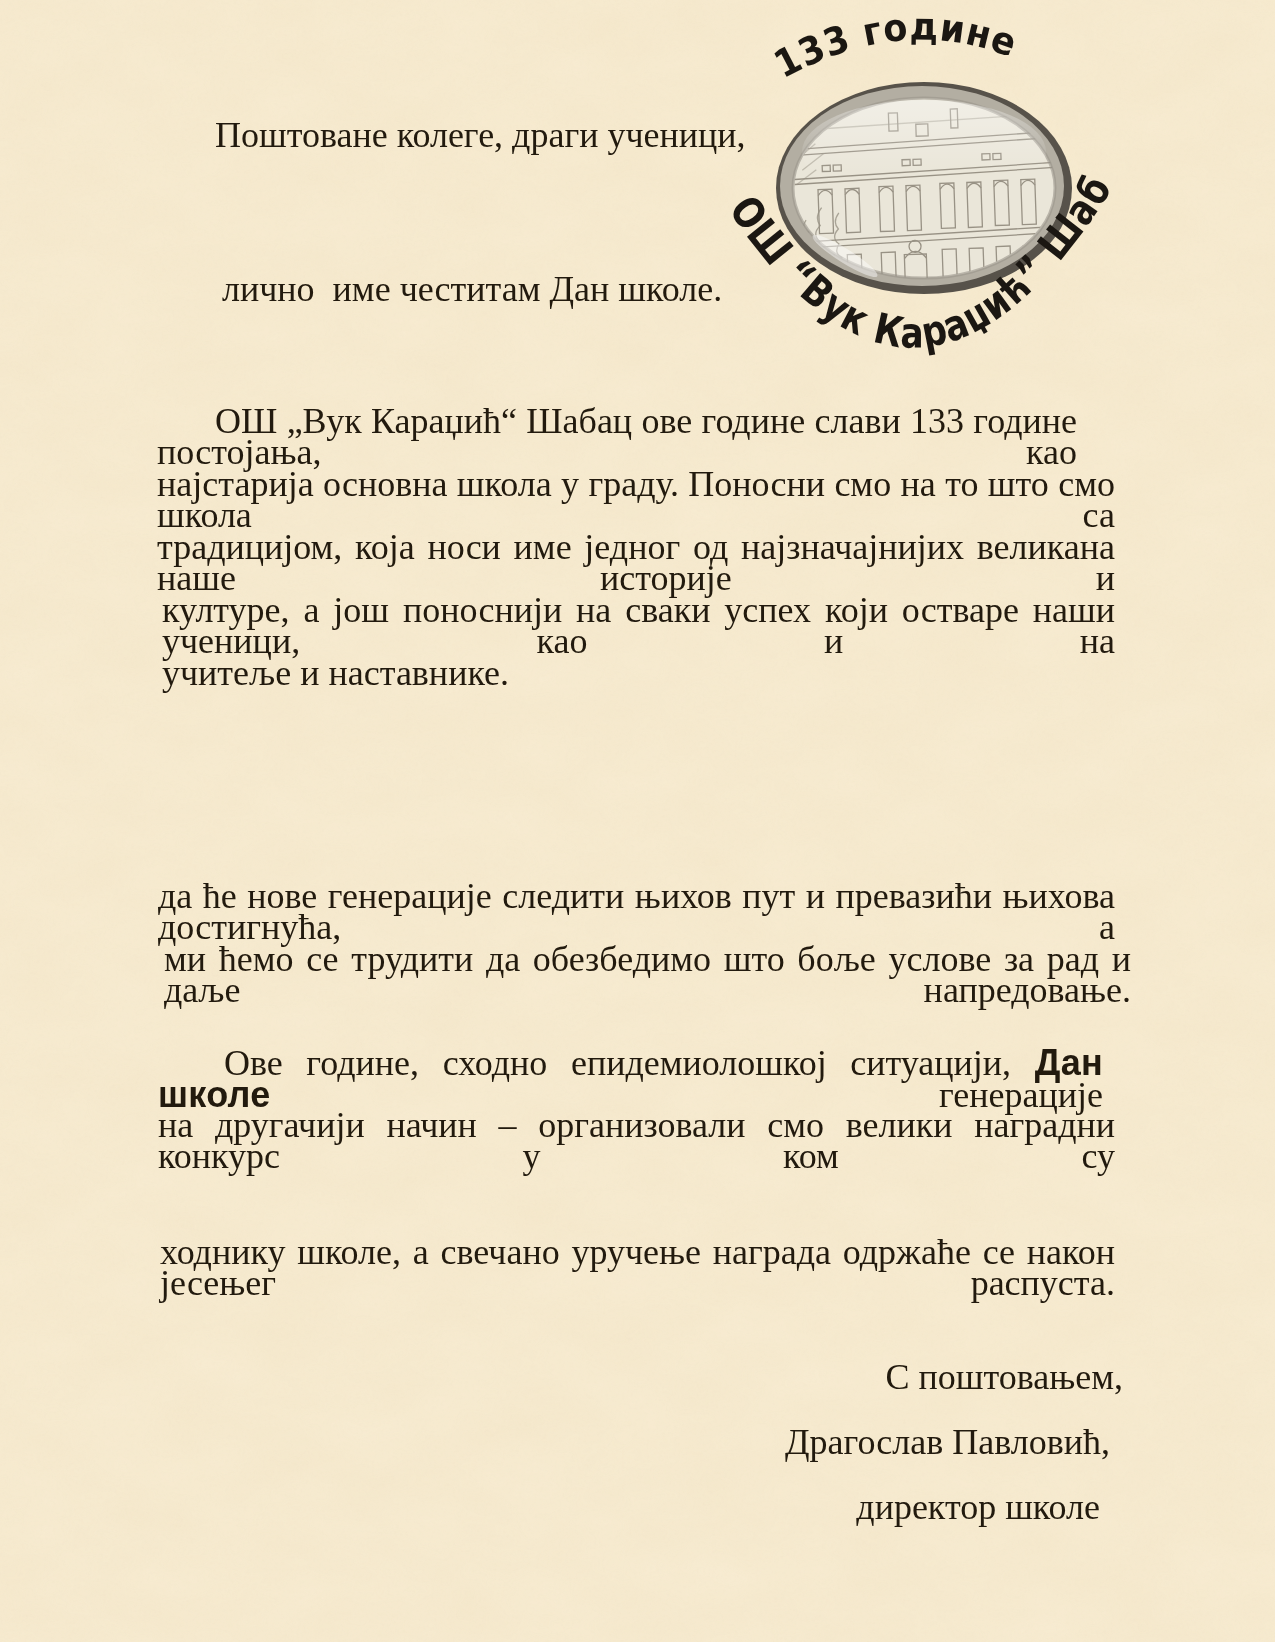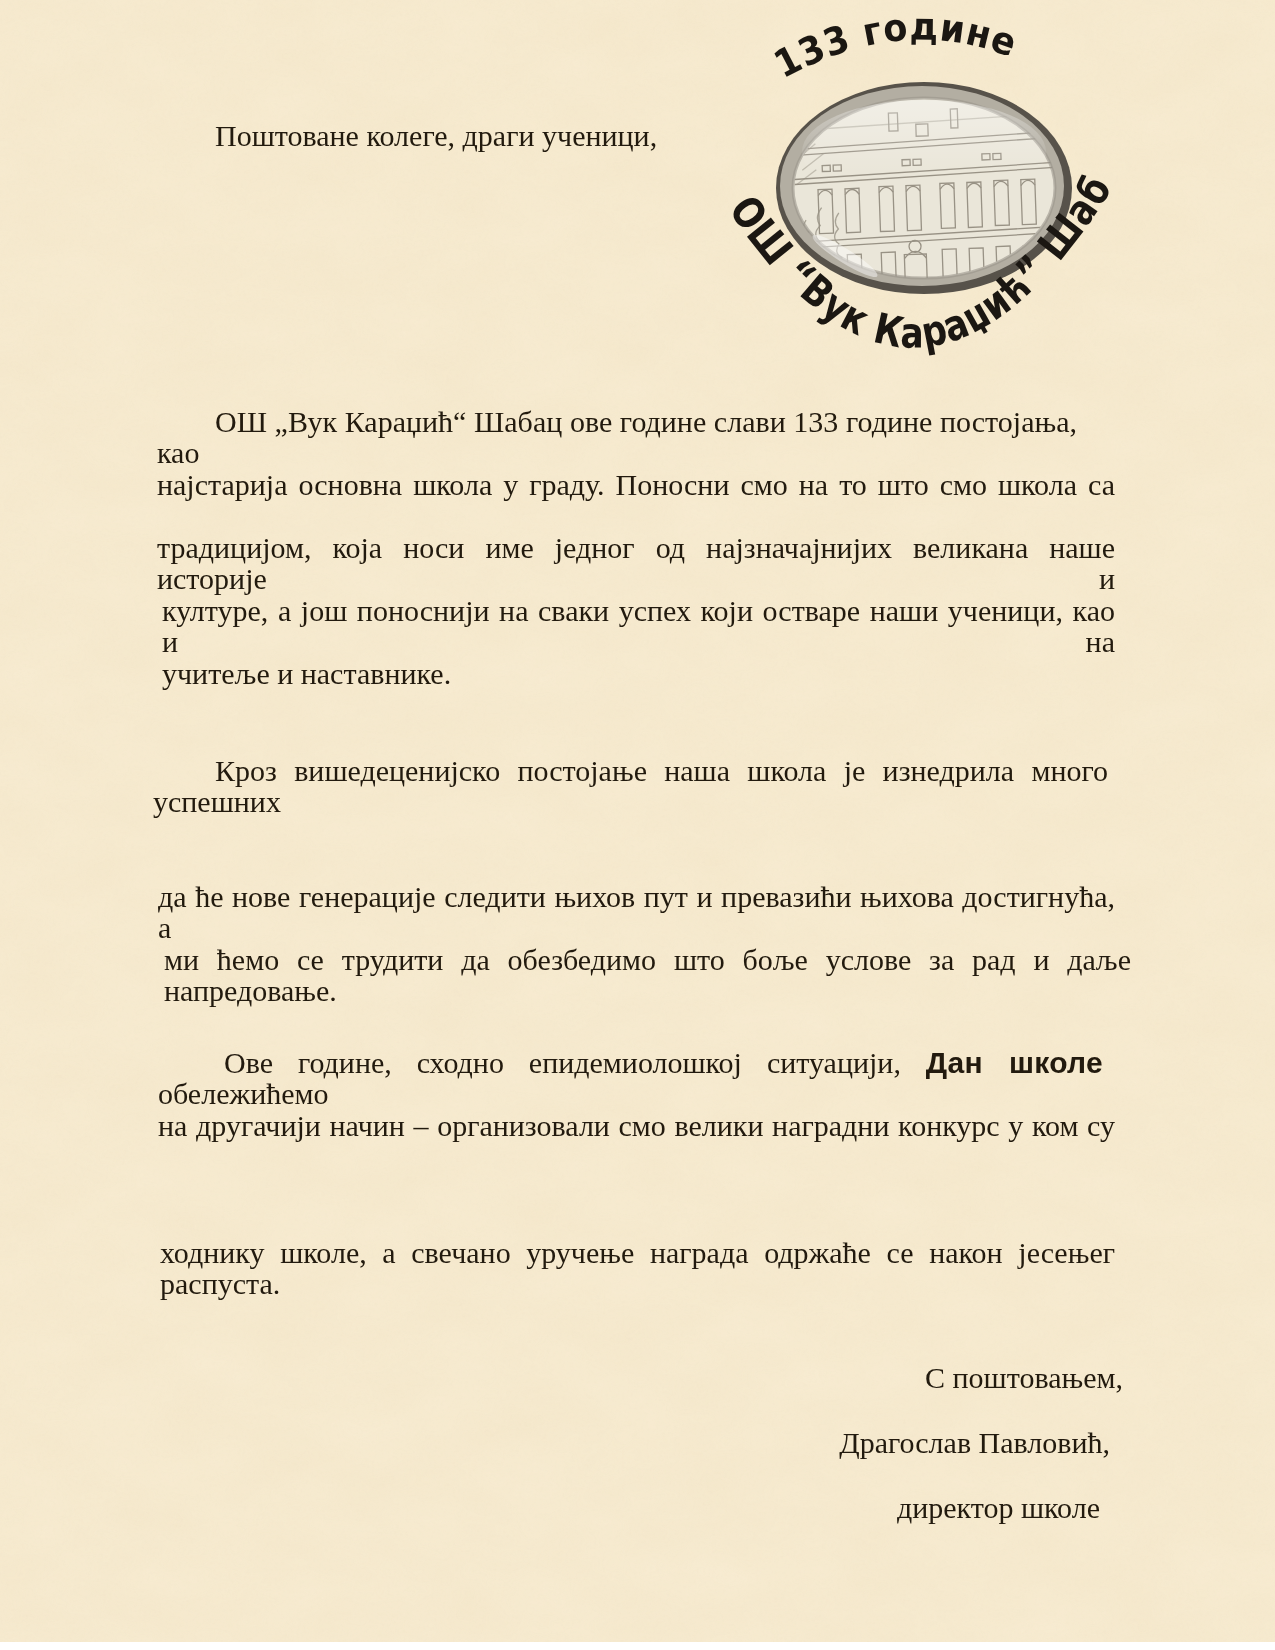--- a/index.html
+++ b/index.html
@@ -8,21 +8,21 @@
     width:1275px;height:1650px;
     margin:0 auto;
     background:#f8ecd2;
     overflow:hidden;
     font-family:"Liberation Serif","DejaVu Serif",serif;
     color:#221a0e;
   }
   .tex{position:absolute;left:0;top:0;width:100%;height:100%;pointer-events:none;}
   .ln{
     position:absolute;
-    font-size:30px;
+    font-size:36px;
     line-height:31px;
     white-space:nowrap;
     letter-spacing:0px;
   }
   .just{
     white-space:normal;
     text-align:justify;
     text-align-last:justify;
   }
   .pre{white-space:pre;}
@@ -134,32 +134,32 @@
 
     <text class="arc-text" font-size="38">
       <textPath href="#arcTop" startOffset="0" textLength="238" lengthAdjust="spacingAndGlyphs">133 године</textPath>
     </text>
     <text class="arc-text" font-size="42">
       <textPath href="#arcBottom" startOffset="0" textLength="558" lengthAdjust="spacingAndGlyphs">ОШ “Вук Караџић” Шабац</textPath>
     </text>
   </svg>
 
   <div class="ln" style="left:215px;top:120px">Поштоване колеге, драги ученици,</div>
+  <div class="ln pre" style="left:222px;top:274px">лично  име честитам Дан школе.</div>
 
   <div class="ln just" style="left:157px;top:406px;width:920px;text-indent:58px">ОШ „Вук Караџић“ Шабац ове године слави 133 године постојања, као</div>
   <div class="ln just" style="left:157px;top:469px;width:958px">најстарија основна школа у граду.  Поносни смо на то што смо школа са</div>
   <div class="ln just" style="left:157px;top:532px;width:958px">традицијом, која носи име једног од најзначајнијих великана наше историје и</div>
   <div class="ln just" style="left:162px;top:595px;width:953px">културе, а још поноснији на сваки успех који остваре наши ученици, као и на</div>
   <div class="ln" style="left:162px;top:658px">учитеље и наставнике.</div>
 
-  <div class="ln just" style="left:153px;top:755px;width:955px;text-indent:62px">Кроз вишедеценијско постојање наша школа је изнедрила много успешних</div>
   <div class="ln just" style="left:158px;top:881px;width:957px">да ће нове генерације следити њихов пут и превазићи њихова достигнућа, а</div>
   <div class="ln just" style="left:164px;top:944px;width:967px">ми ћемо се трудити да обезбедимо што боље услове за рад и даље напредовање.</div>
 
-  <div class="ln just" style="left:158px;top:1047px;width:945px;text-indent:66px"><span>Ове године, сходно епидемиолошкој ситуацији, </span><span class="bold-inline">Дан школе</span><span> обележићемо</span></div>
+  <div class="ln just" style="left:158px;top:1047px;width:945px;text-indent:66px"><span>Ове године, сходно епидемиолошкој ситуацији, </span><span class="bold-inline">Дан школе</span><span> генерације</span></div>
   <div class="ln just" style="left:158px;top:1110px;width:957px">на другачији начин – организовали смо велики наградни конкурс у ком су</div>
   <div class="ln just" style="left:160px;top:1237px;width:955px">ходнику школе, а свечано уручење награда одржаће се након јесењег распуста.</div>
 
   <div class="ln" style="right:152px;top:1362px">С поштовањем,</div>
   <div class="ln" style="right:165px;top:1427px">Драгослав Павловић,</div>
   <div class="ln" style="right:175px;top:1492px">директор школе</div>
 
   <div class="bottom-strip"></div>
 </div>
 

